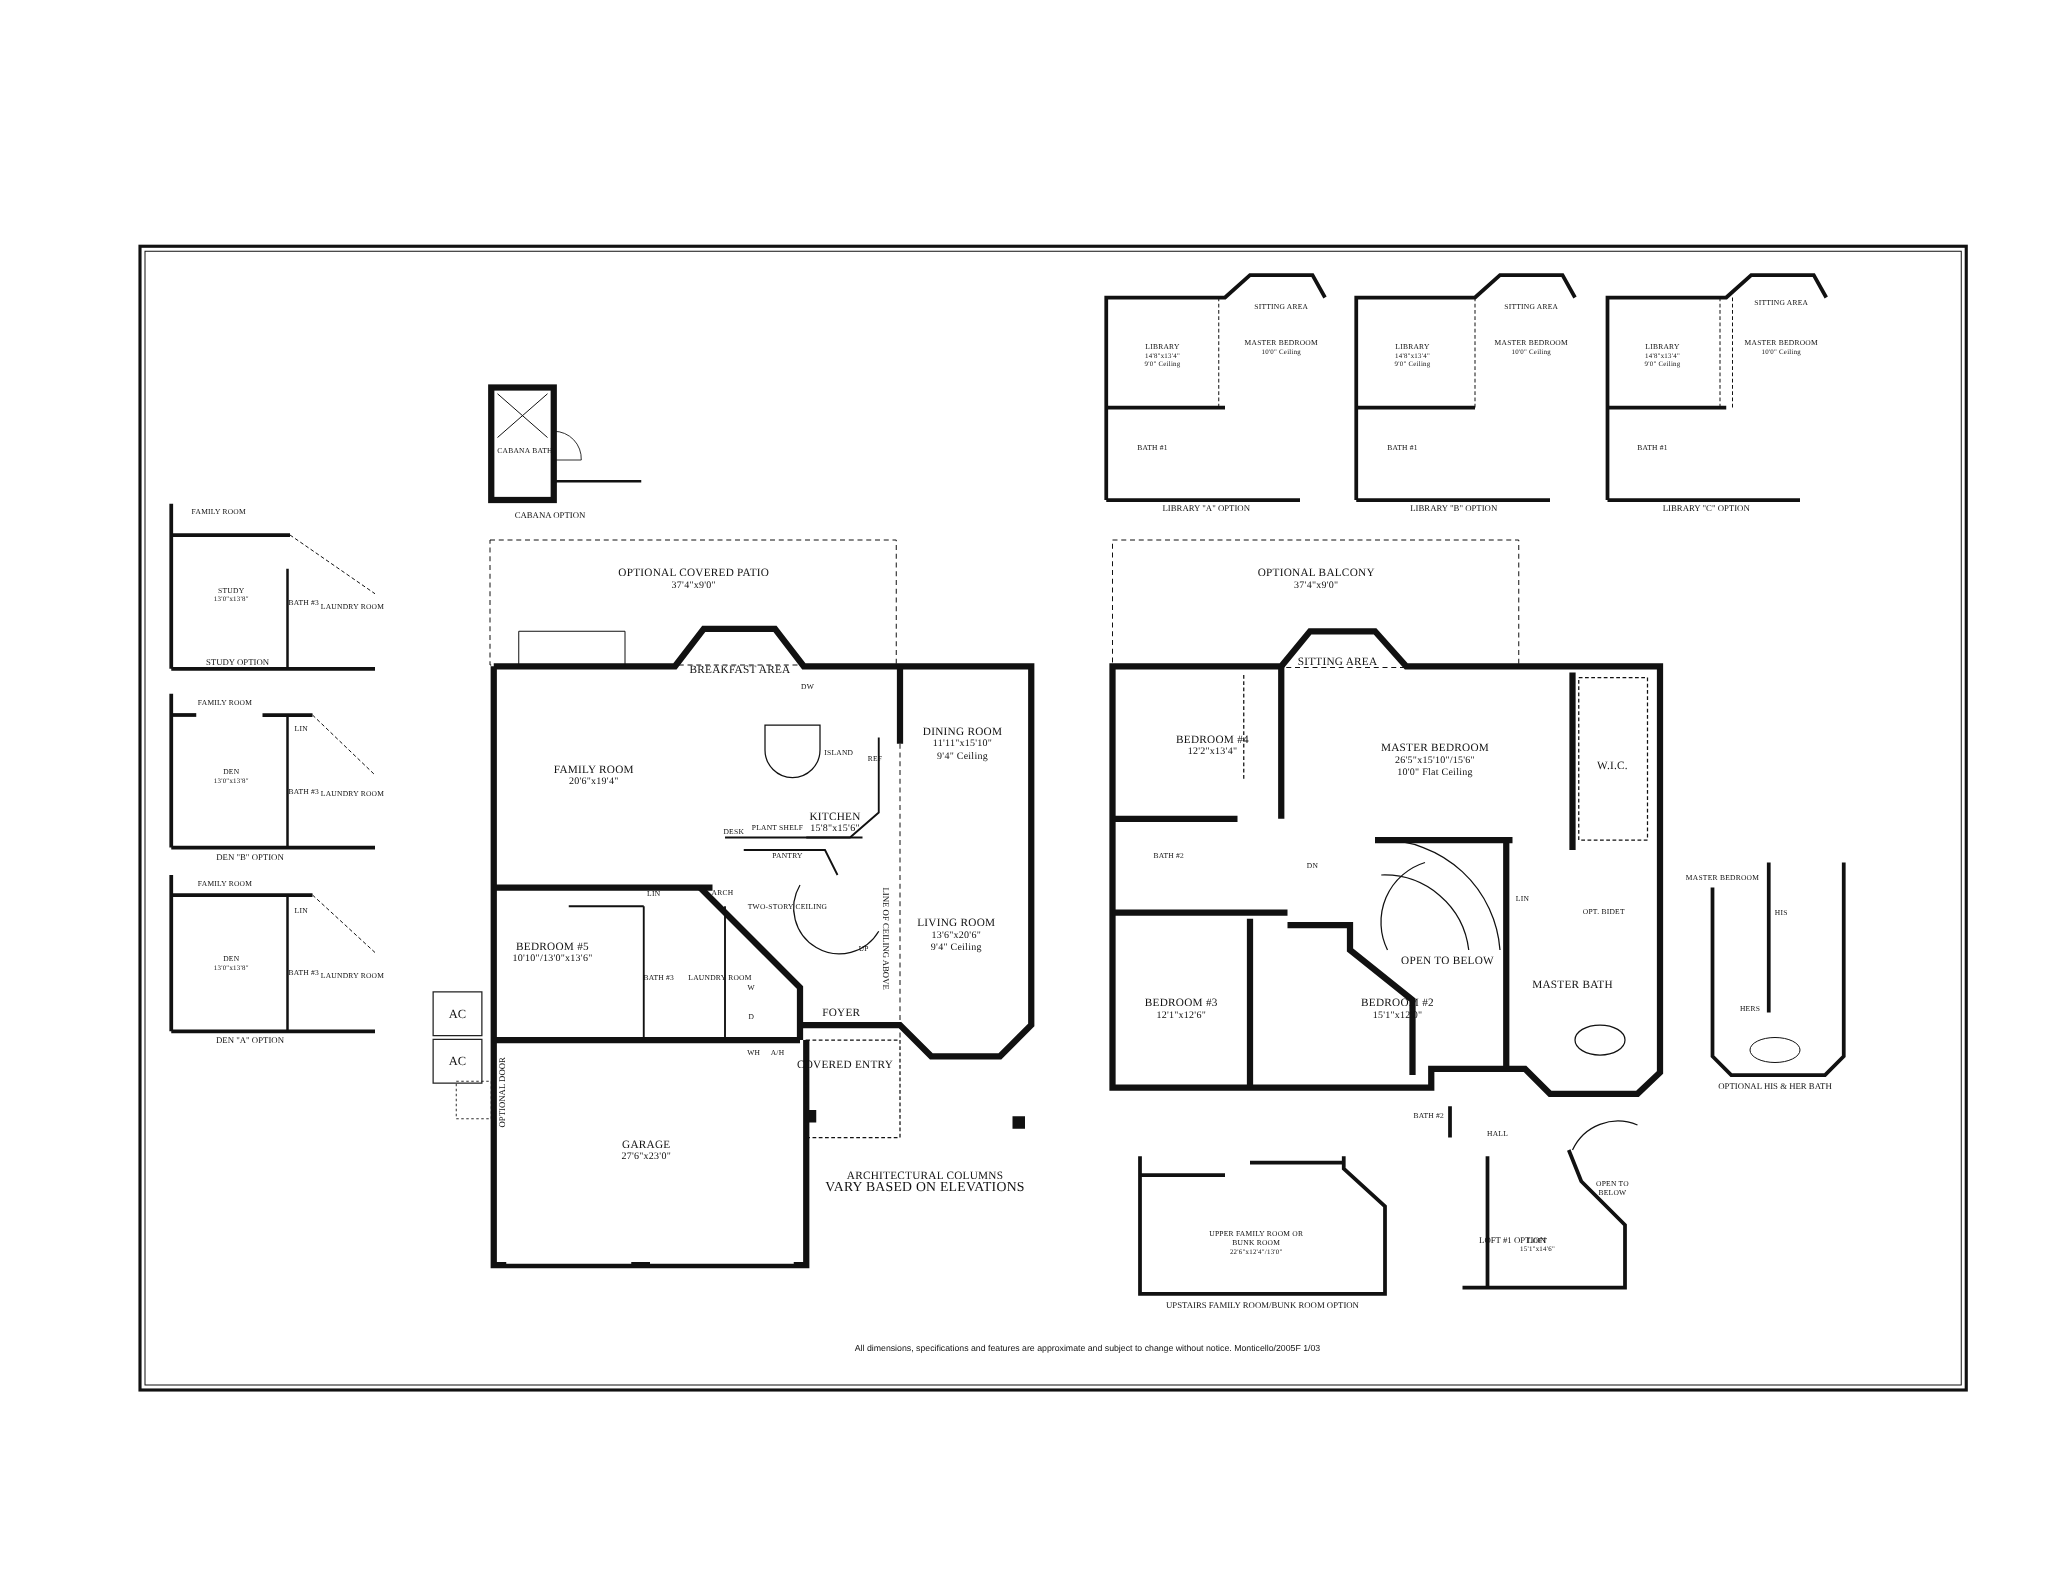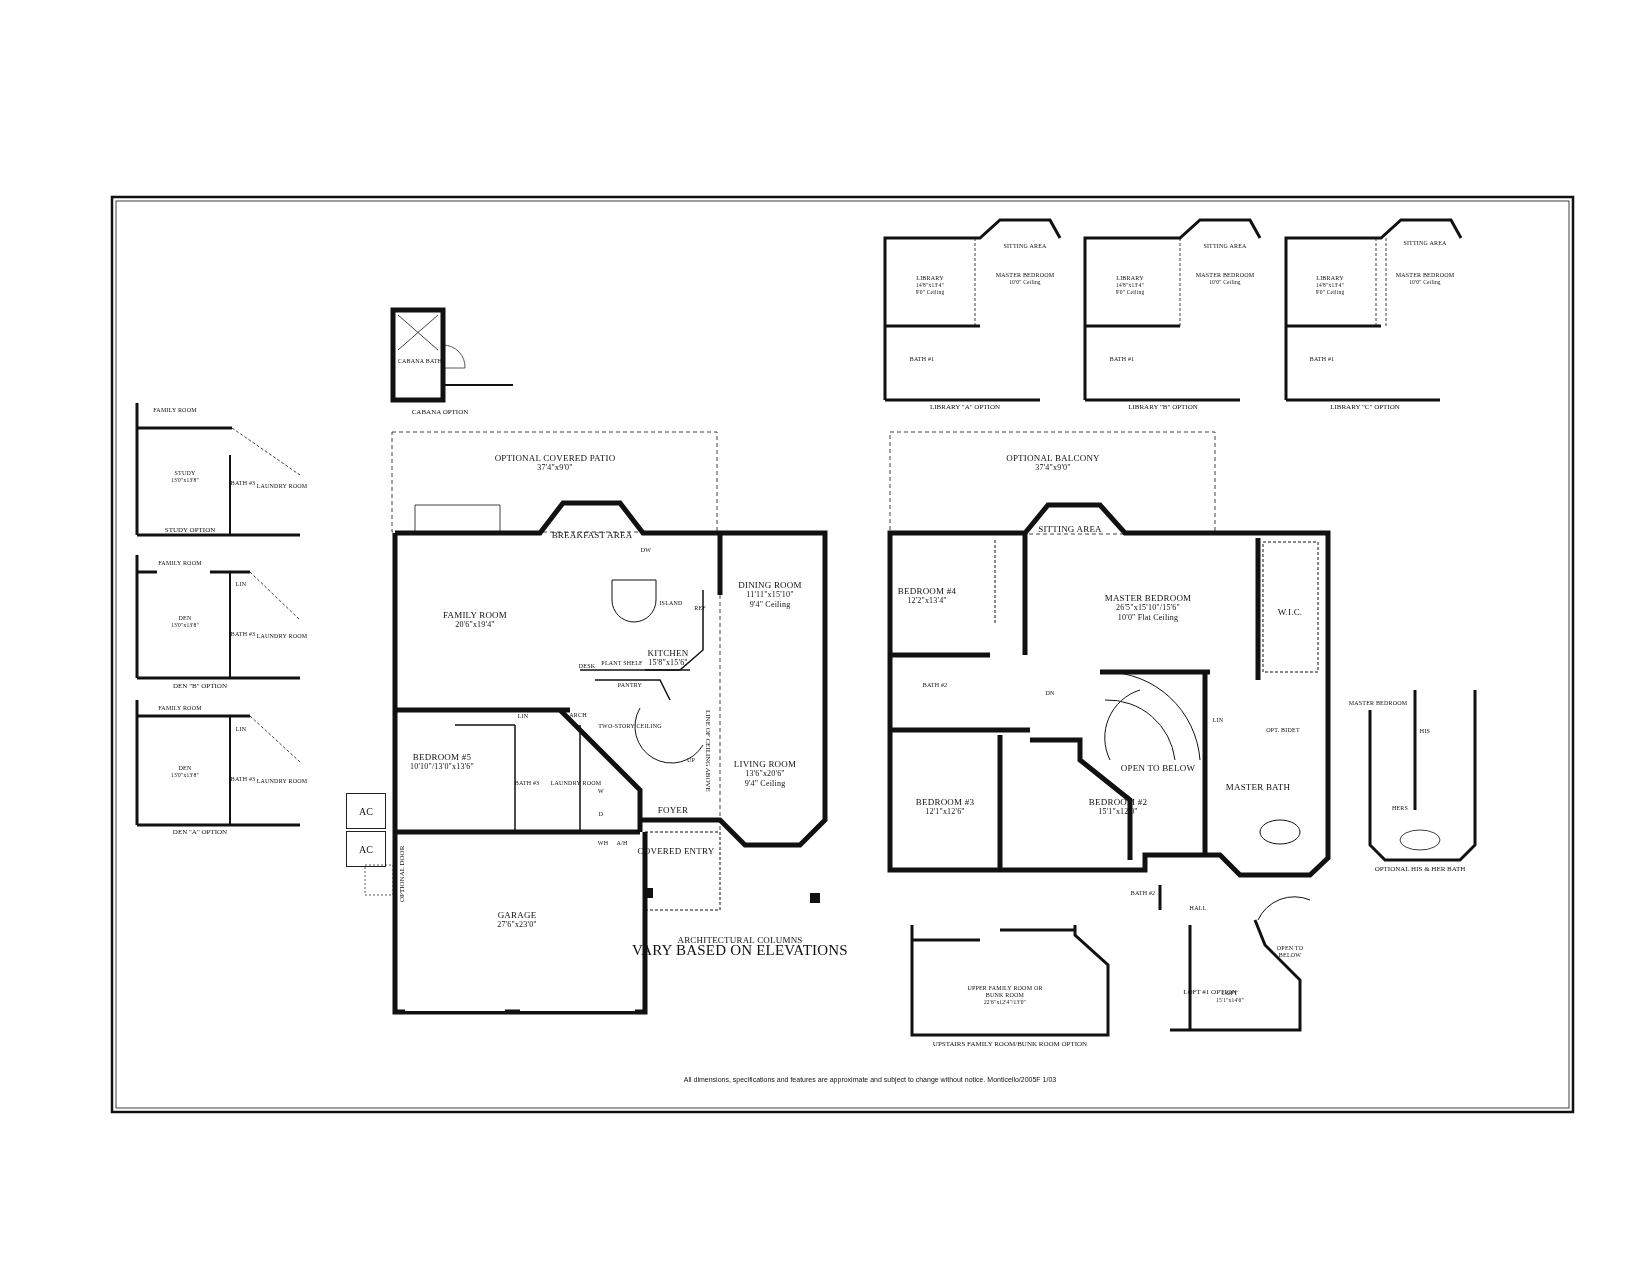--- a/index.html
+++ b/index.html
@@ -158,37 +158,37 @@
 <div class="lbl sm" style="left:671px;top:600px">Island</div>
 <div class="lbl sm" style="left:700px;top:605px">REF</div>
 <div class="lbl sm" style="left:646px;top:547px">DW</div>
 <div class="lbl sm" style="left:587px;top:663px">Desk</div>
 <div class="lbl sm" style="left:622px;top:660px">Plant Shelf</div>
 <div class="lbl sm" style="left:630px;top:682px">Pantry</div>
 <div class="lbl" style="left:770px;top:580px"><span>Dining Room</span><span class="d">11'11"x15'10"</span><span class="d">9'4" Ceiling</span></div>
 <div class="lbl sm" style="left:630px;top:723px">Two-Story Ceiling</div>
 <div class="lbl sm" style="left:691px;top:757px">UP</div>
 <div class="vert" style="left:712px;top:710px;transform:rotate(90deg)">Line of Ceiling Above</div>
-<div class="lbl" style="left:765px;top:759px"><span>Living Room</span><span class="d">13'6"x20'6"</span><span class="d">9'4" Ceiling</span></div>
+<div class="lbl" style="left:765px;top:733px"><span>Living Room</span><span class="d">13'6"x20'6"</span><span class="d">9'4" Ceiling</span></div>
 <div class="lbl" style="left:442px;top:752px"><span>Bedroom #5</span><span class="d">10'10"/13'0"x13'6"</span></div>
 <div class="lbl sm" style="left:523px;top:713px">LIN</div>
 <div class="lbl sm" style="left:578px;top:712px">Arch</div>
 <div class="lbl sm" style="left:527px;top:780px">Bath #3</div>
 <div class="lbl sm" style="left:576px;top:780px">Laundry Room</div>
 <div class="lbl sm" style="left:601px;top:788px">W</div>
 <div class="lbl sm" style="left:601px;top:811px">D</div>
 <div class="lbl" style="left:673px;top:805px">Foyer</div>
 <div class="lbl sm" style="left:603px;top:840px">WH</div>
 <div class="lbl sm" style="left:622px;top:840px">A/H</div>
 <div class="lbl" style="left:676px;top:846px">Covered Entry</div>
 <div class="lbl" style="left:517px;top:910px"><span>Garage</span><span class="d">27'6"x23'0"</span></div>
 <div class="vert" style="left:398px;top:862px;transform:rotate(-90deg) translateX(-40px)">Optional Door</div>
 <div class="ac" style="left:346px;top:793px">AC</div>
 <div class="ac" style="left:346px;top:831px">AC</div>
-<div class="lbl" style="left:740px;top:935px"><span>Architectural Columns</span><span class="d" style="text-transform:uppercase;font-size:15px">Vary Based on Elevations</span></div>
+<div class="lbl" style="left:740px;top:935px"><span>Architectural Columns</span><span class="d" style="text-transform:uppercase;font-size:11px">Vary Based on Elevations</span></div>
 
 <div class="lbl sm" style="left:175px;top:407px">Family Room</div>
 <div class="lbl sm" style="left:185px;top:470px"><span>Study</span><span class="d">13'0"x13'8"</span></div>
 <div class="lbl sm" style="left:243px;top:480px">Bath #3</div>
 <div class="lbl sm" style="left:282px;top:483px">Laundry Room</div>
 <div class="cap" style="left:190px;top:526px">Study Option</div>
 
 <div class="lbl sm" style="left:180px;top:560px">Family Room</div>
 <div class="lbl sm" style="left:185px;top:615px"><span>Den</span><span class="d">13'0"x13'8"</span></div>
 <div class="lbl sm" style="left:241px;top:581px">LIN</div>
@@ -216,21 +216,21 @@
 <div class="cap" style="left:1163px;top:403px">Library "B" Option</div>
 
 <div class="lbl sm" style="left:1330px;top:275px"><span>Library</span><span class="d">14'8"x13'4"</span><span class="d">9'0" Ceiling</span></div>
 <div class="lbl sm" style="left:1425px;top:240px">Sitting Area</div>
 <div class="lbl sm" style="left:1425px;top:272px"><span>Master Bedroom</span><span class="d">10'0" Ceiling</span></div>
 <div class="lbl sm" style="left:1322px;top:356px">Bath #1</div>
 <div class="cap" style="left:1365px;top:403px">Library "C" Option</div>
 
 <div class="lbl" style="left:1053px;top:453px"><span>Optional Balcony</span><span class="d">37'4"x9'0"</span></div>
 <div class="lbl" style="left:1070px;top:524px">Sitting Area</div>
-<div class="lbl" style="left:927px;top:586px"><span>Bedroom #4</span><span class="d">12'2"x13'4"</span></div>
+<div class="lbl" style="left:970px;top:586px"><span>Bedroom #4</span><span class="d">12'2"x13'4"</span></div>
 <div class="lbl" style="left:1148px;top:593px"><span>Master Bedroom</span><span class="d">26'5"x15'10"/15'6"</span><span class="d">10'0" Flat Ceiling</span></div>
 <div class="lbl" style="left:1290px;top:607px">W.I.C.</div>
 <div class="lbl sm" style="left:935px;top:682px">Bath #2</div>
 <div class="lbl sm" style="left:1050px;top:690px">DN</div>
 <div class="lbl sm" style="left:1218px;top:717px">LIN</div>
 <div class="lbl sm" style="left:1283px;top:727px">Opt. Bidet</div>
 <div class="lbl" style="left:1158px;top:763px">Open to Below</div>
 <div class="lbl" style="left:945px;top:797px"><span>Bedroom #3</span><span class="d">12'1"x12'6"</span></div>
 <div class="lbl" style="left:1118px;top:797px"><span>Bedroom #2</span><span class="d">15'1"x12'0"</span></div>
 <div class="lbl" style="left:1258px;top:782px">Master Bath</div>

